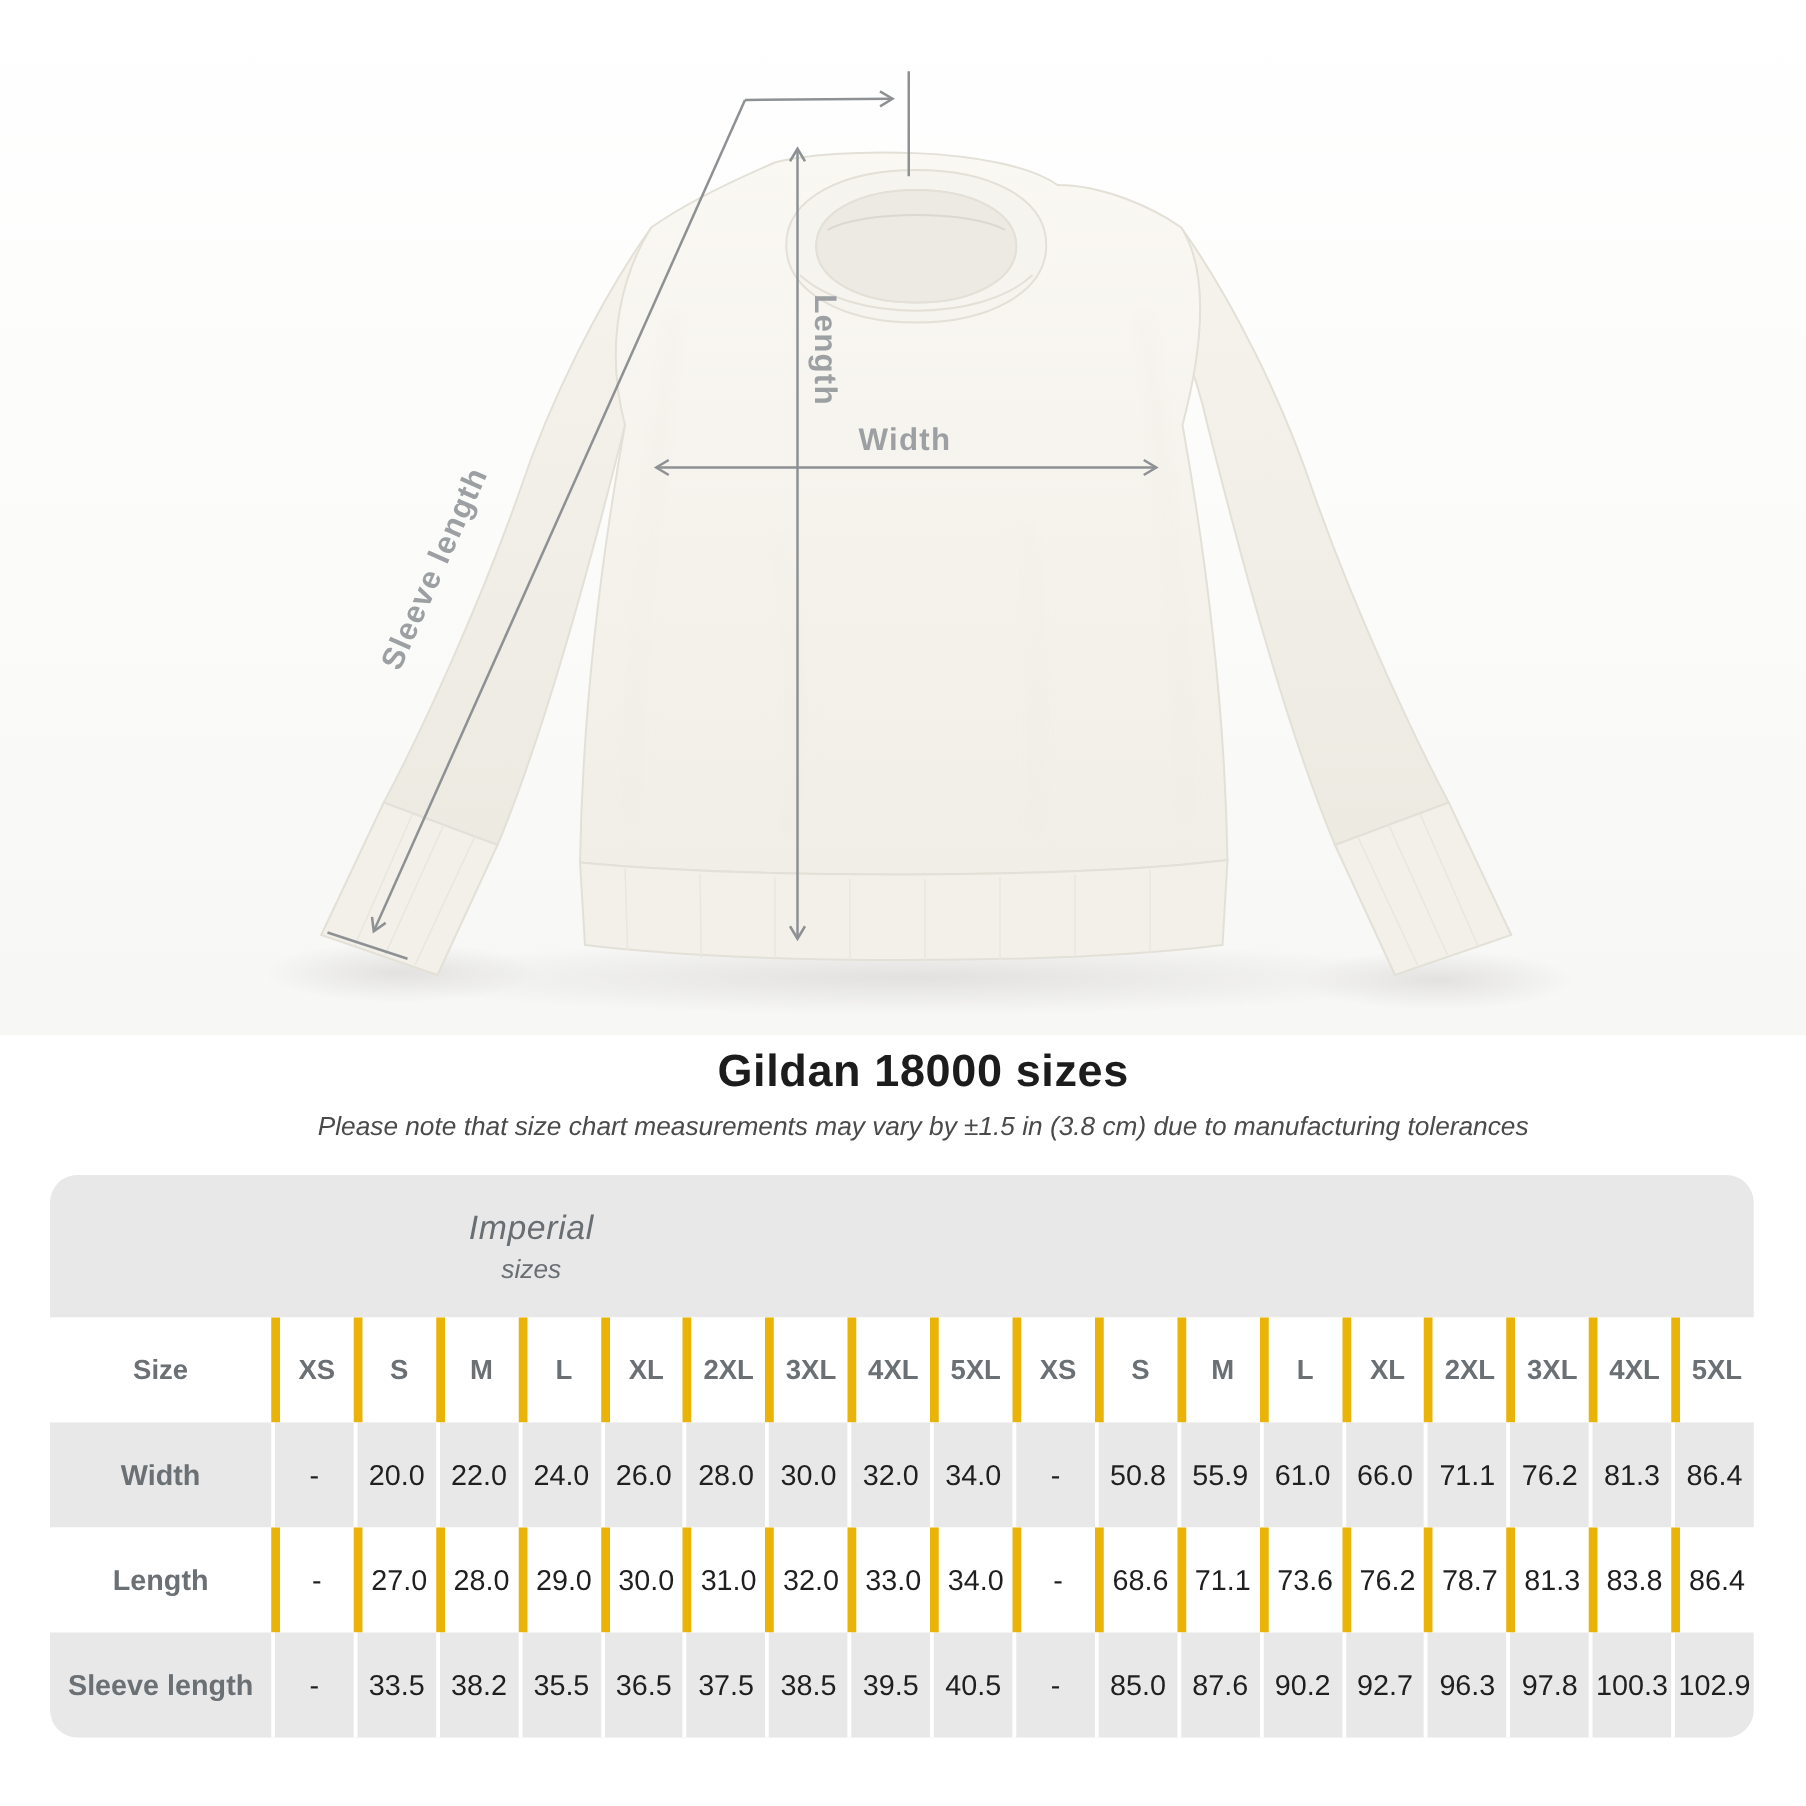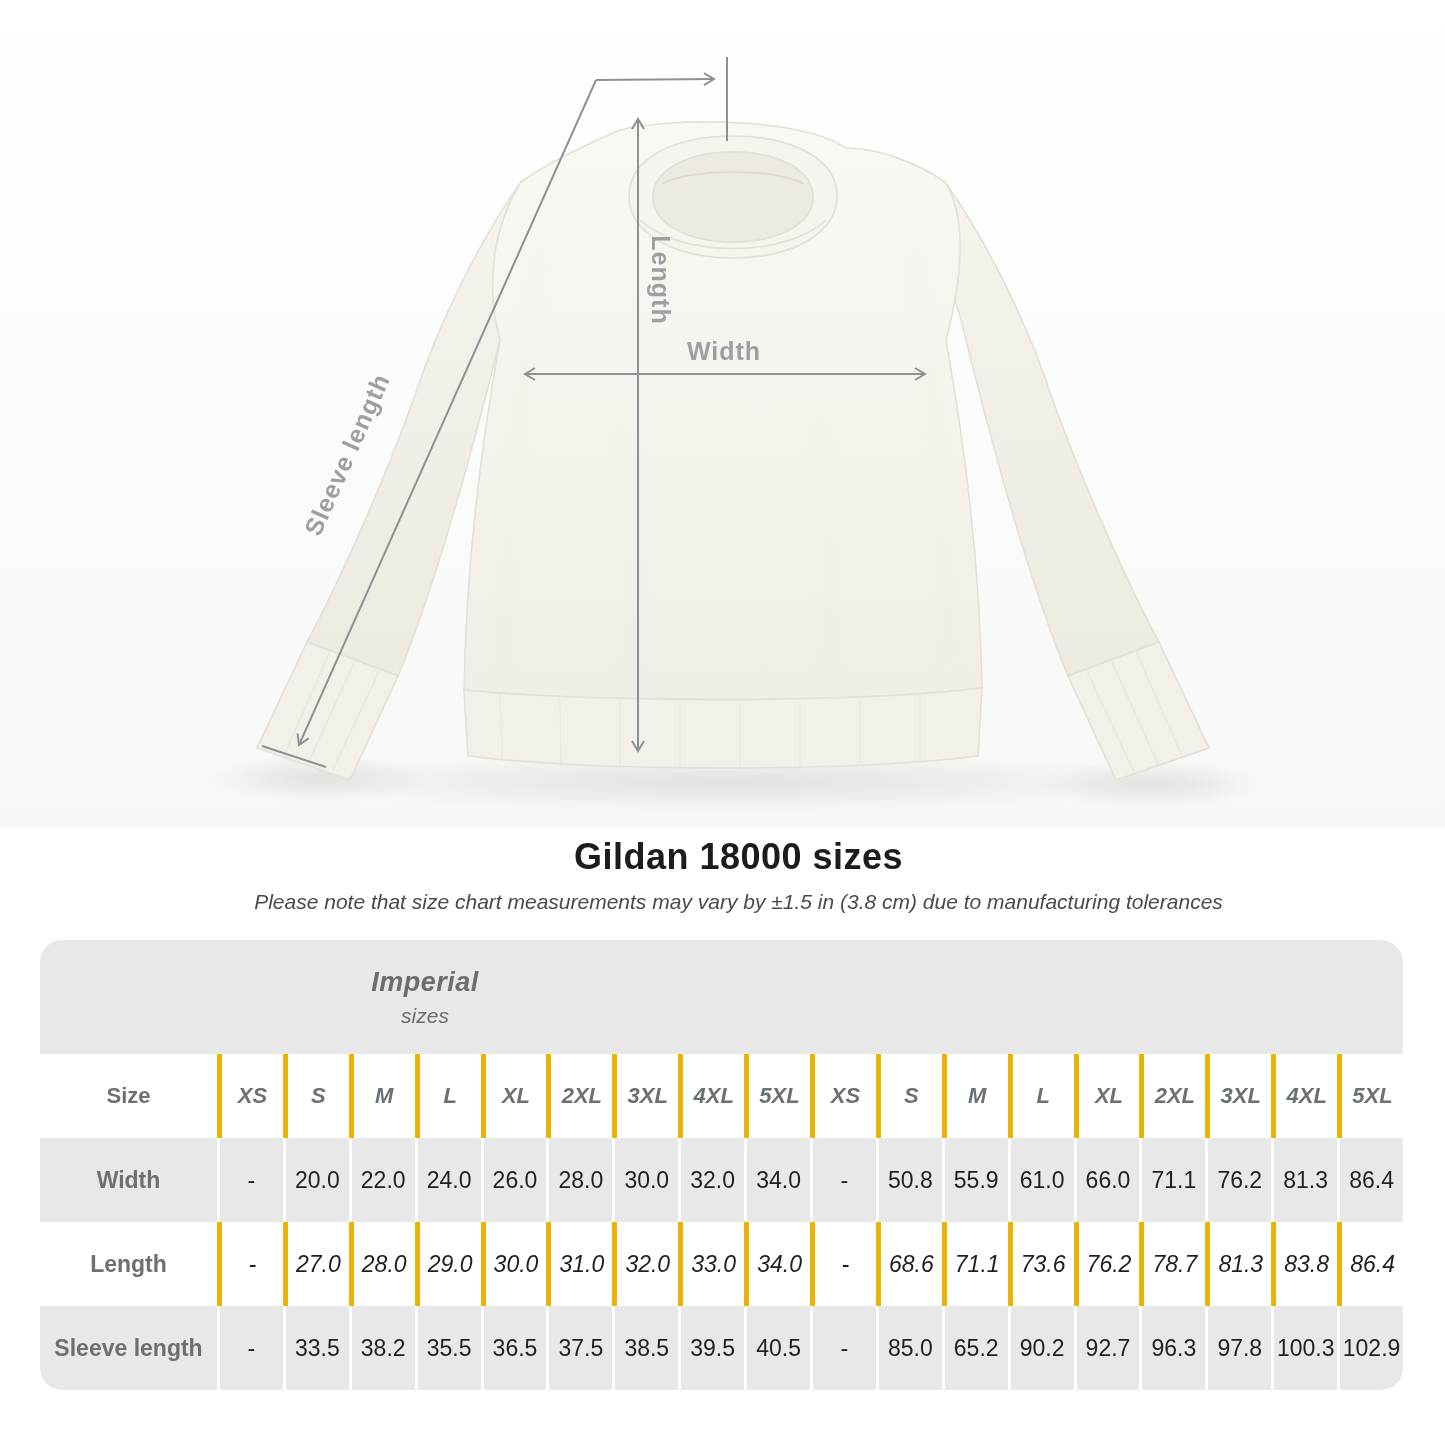--- a/index.html
+++ b/index.html
@@ -13,29 +13,29 @@
   
   .heading{text-align:center;padding-left:32px;}
   .title{margin:8px 0 10px 0;font-size:36px;font-weight:bold;color:#1c1c1c;letter-spacing:.5px;}
   .subtitle{margin:12px;font-size:21px;font-style:italic;color:#4a4a4a;}
 
   
   .size-table{margin:26px 40px 0 40px;width:1363px;}
   .trow{display:grid;grid-template-columns:177px repeat(18,1fr);}
   .unit-row{background:#e8e8e8;border-radius:22px 22px 0 0;height:114px;}
   .unit-cell{display:flex;flex-direction:column;align-items:center;justify-content:center;gap:6px;}
-  .unit-cell .u-label{font-size:27px;font-weight:bold;font-style:italic;color:#686e72;letter-spacing:.5px;}
+  .unit-cell .u-label{font-size:27px;font-weight:normal;font-style:italic;color:#686e72;letter-spacing:.5px;}
   .unit-cell .u-sub{font-size:21px;font-style:italic;color:#686e72;}
   .span-imperial{grid-column:1 / 11;}
   .span-metric{grid-column:11 / 20;}
 
   .cell{display:flex;align-items:center;justify-content:center;height:84px;}
   .row-white .cell{background:#ffffff;}
   .row-gray  .cell{background:#e8e8e8;}
-  .row-white .cell + .cell{border-left:5px solid #eab308;font-style:italic;}
+  .row-white .cell + .cell{border-left:7px solid #eab308;}
   .row-gray  .cell + .cell{border-left:3px solid #ffffff;}
   .cell.head,.cell.rlabel{font-size:22px;font-weight:bold;color:#6a7074;}
   .cell.rlabel{font-size:23px;}
   .cell.val{font-size:23px;color:#1f1f1f;}
   .row-last .cell:first-child{border-radius:0 0 0 22px;}
   .row-last .cell:last-child{border-radius:0 0 22px 0;}
 </style>
 </head>
 <body>
 
@@ -219,21 +219,21 @@
         <div class="cell val">33.5</div>
         <div class="cell val">38.2</div>
         <div class="cell val">35.5</div>
         <div class="cell val">36.5</div>
         <div class="cell val">37.5</div>
         <div class="cell val">38.5</div>
         <div class="cell val">39.5</div>
         <div class="cell val">40.5</div>
         <div class="cell val">-</div>
         <div class="cell val">85.0</div>
-        <div class="cell val">65.2</div>
+        <div class="cell val">87.6</div>
         <div class="cell val">90.2</div>
         <div class="cell val">92.7</div>
         <div class="cell val">96.3</div>
         <div class="cell val">97.8</div>
         <div class="cell val">100.3</div>
         <div class="cell val">102.9</div>
       </div>
     </div>
 
 </div>

